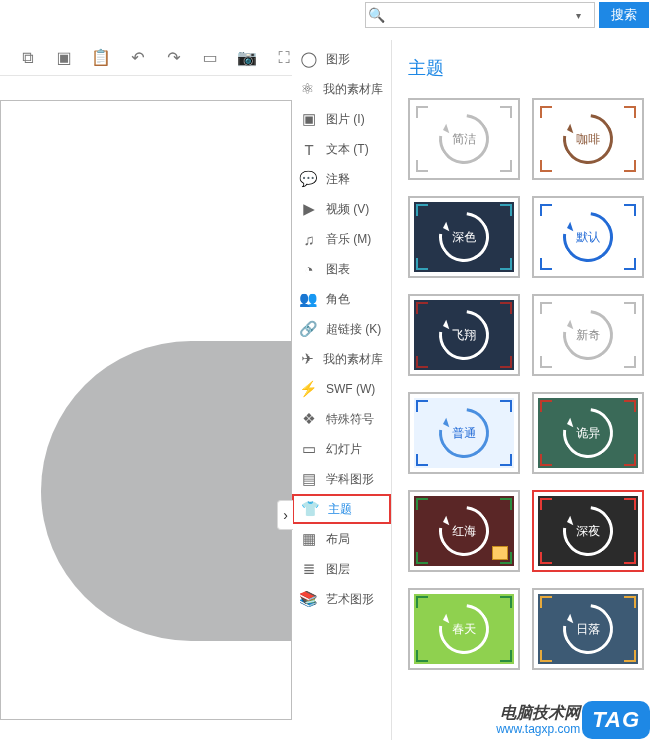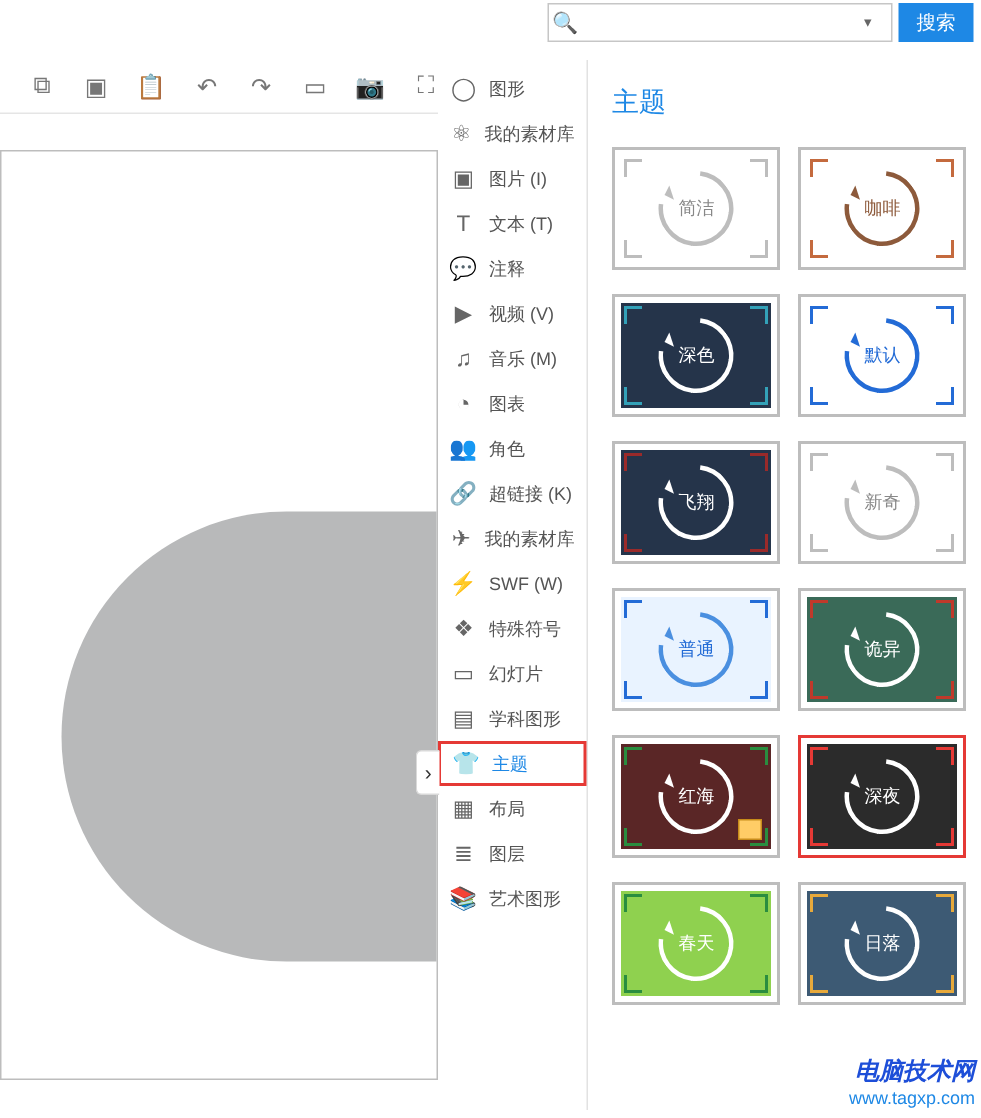--- a/index.html
+++ b/index.html
@@ -194,21 +194,21 @@
     background: #1e88e5;
     color: #fff;
     font-weight: 700;
     font-size: 22px;
     padding: 6px 10px;
     border-radius: 10px;
     font-style: italic;
     letter-spacing: 1px;
   }
   .watermark .txt { text-align: right; line-height: 1.2; }
-  .watermark .txt .t1 { color: #1d4ed8; font-size: 16px; font-weight: 700; font-style: italic;}
+  .watermark .txt .t1 { color: #404040; font-size: 16px; font-weight: 700; font-style: italic;}
   .watermark .txt .t2 { color: #1e88e5; font-size: 12px; }
 </style>
 </head>
 <body>
 
 <div class="top-bar">
   <div class="search-box">
     <span class="sicon">🔍</span>
     <input type="text" placeholder="" style="">
     <span class="dropdown-caret">▾</span>
@@ -474,13 +474,14 @@
         </div>
       </div>
     </div>
 </div>
 
 <div class="watermark">
   <div class="txt">
     <div class="t1">电脑技术网</div>
     <div class="t2">www.tagxp.com</div>
   </div>
+  <div class="tagbox">TAG</div>
 </div>
 
 </body></html>

